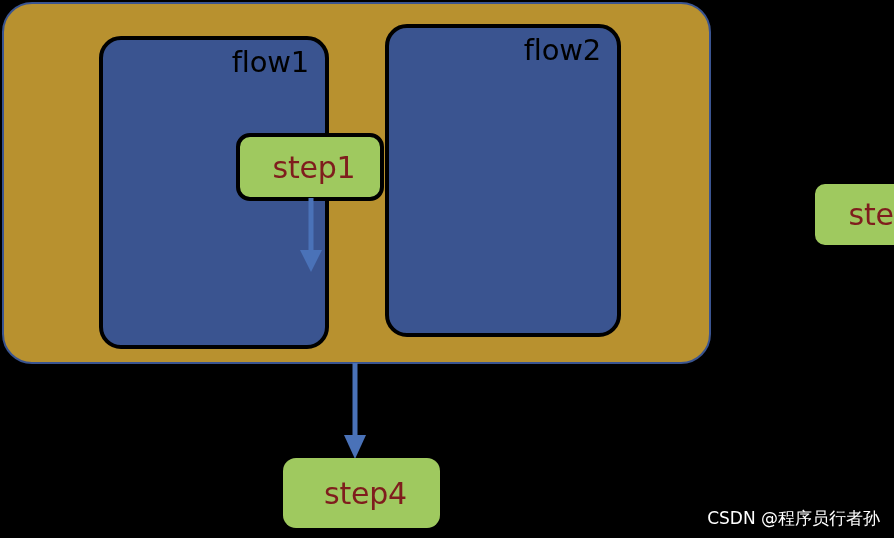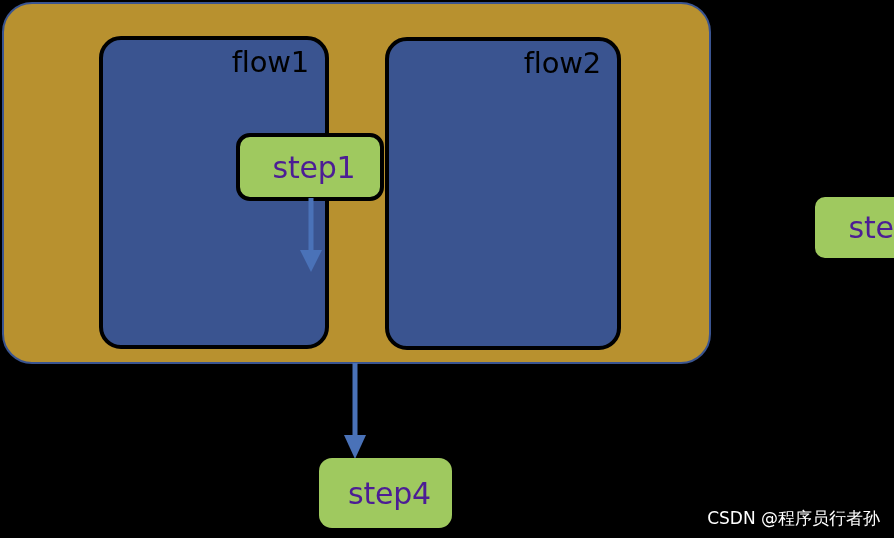--- a/index.html
+++ b/index.html
@@ -42,21 +42,21 @@
     text-decoration: underline;
   }
   .flow-group.flow1 {
     left: 95px;
     top: 32px;
     width: 230px;
     height: 313px;
   }
   .flow-group.flow2 {
     left: 381px;
-    top: 33px;
+    top: 20px;
     width: 236px;
     height: 313px;
   }
   .flow-label {
     position: absolute;
     right: 16px;
     top: 6px;
     color: #000000;
     font-size: 29px;
     line-height: 1.15;
@@ -67,21 +67,21 @@
   
   .step-node {
     position: absolute;
     background: #9fc95f;
     border: 4px solid #000000;
     border-radius: 14px;
     box-sizing: border-box;
     display: flex;
     align-items: center;
     justify-content: center;
-    color: #4c1d95;
+    color: #7f1d1d;
     font-size: 30px;
     letter-spacing: -0.2px;
     padding-left: 8px;
   }
   .step-node.no-border {
     border: none;
     border-radius: 13px;
   }
   .step-node.step1 {
     left: 133px;
@@ -97,23 +97,22 @@
   }
   .step-node.step3 {
     left: 422px;
     top: 152px;
     width: 150px;
     height: 69px;
   }
   .step-node.step4 {
     left: 283px;
     top: 458px;
-    width: 133px;
+    width: 157px;
     height: 70px;
-    margin-left: 36px;
   }
 
   
   .arrow-svg {
     position: absolute;
     overflow: visible;
     pointer-events: none;
   }
   .arrow-svg.arrow-step1-step2 {
     left: 190px;

